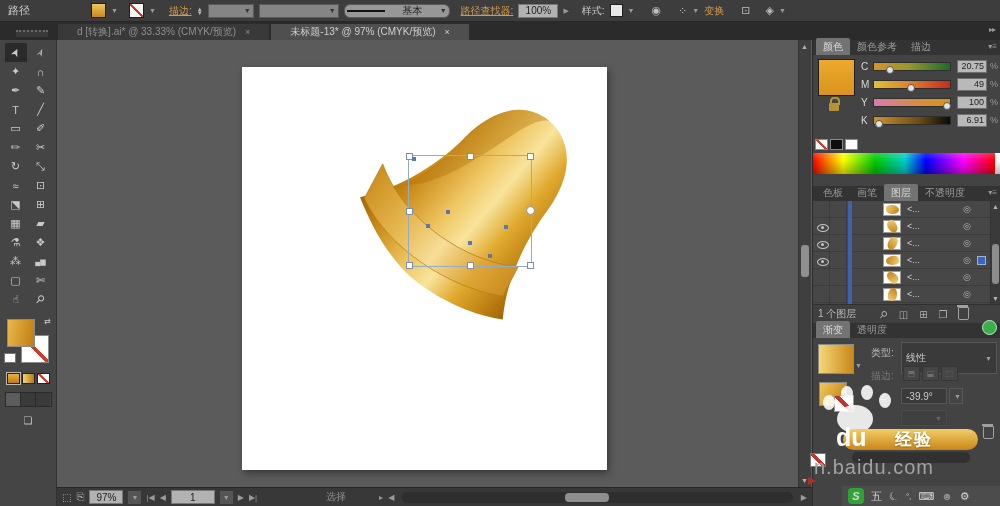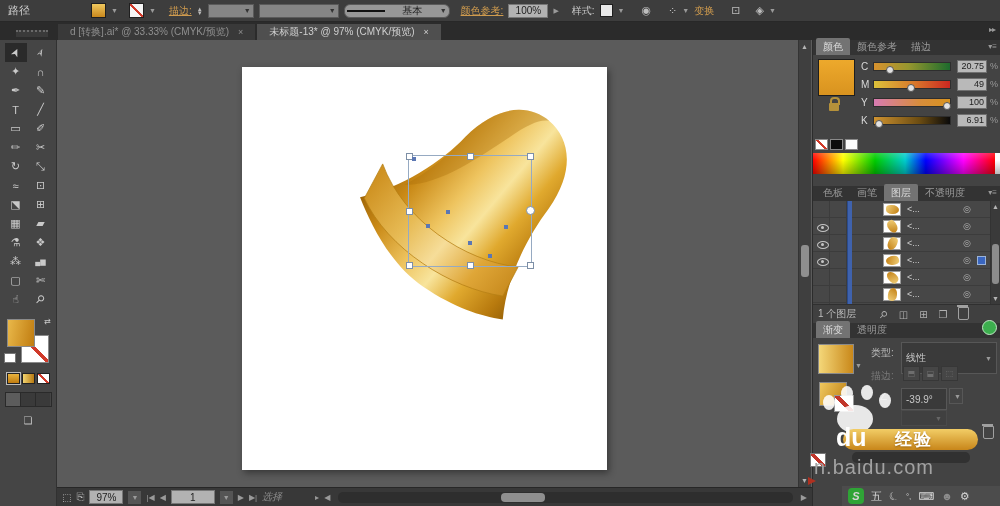--- a/index.html
+++ b/index.html
@@ -17,21 +17,21 @@
   .dd{color:#9a9a9a;font-size:7px;}
   .stepper{display:flex;flex-direction:column;line-height:4px;font-size:6px;color:#bbb;}
   .ctl-box{height:14px;background:#858585;border:1px solid #5a5a5a;display:flex;align-items:center;justify-content:space-between;padding:0 2px;box-sizing:border-box;}
   .ctl-box .dd{color:#333;}
   .lightbox{height:14px;background:#b2b2b2;color:#222;display:flex;align-items:center;justify-content:center;border:1px solid #777;box-sizing:border-box;font-size:10px;}
   .brushline{width:38px;height:2px;background:#111;}
   .icon{color:#bdbdbd;font-size:11px;}
 
   
   .tab-bar{position:absolute;left:0;top:22px;width:1000px;height:18px;background:#2b2b2b;display:flex;align-items:flex-end;padding-left:58px;box-sizing:border-box;}
-  .doc-tab{height:16px;display:flex;align-items:center;gap:9px;padding:0 12px;font-size:10px;background:#393939;color:#8f8f8f;margin-right:2px;}
+  .doc-tab{height:16px;display:flex;align-items:center;gap:9px;padding:0 19px;font-size:10px;background:#393939;color:#8f8f8f;margin-right:2px;}
   .doc-tab.active{background:#4f4f4f;color:#cfcfcf;}
   .tab-close{font-size:9px;}
   .tool-grip{position:absolute;left:16px;top:30px;width:32px;height:5px;background:#3a3a3a;border-top:2px dotted #6a6a6a;}
   .dock-collapse{position:absolute;right:5px;top:25px;color:#9a9a9a;font-size:8px;letter-spacing:-1px;}
 
   
   .tools{position:absolute;left:0;top:40px;width:57px;height:466px;background:#454545;border-right:1px solid #313131;box-sizing:border-box;}
   .tool-grid{display:grid;grid-template-columns:22px 22px;justify-content:center;column-gap:3px;padding-top:3px;}
   .tool{width:22px;height:19px;display:flex;align-items:center;justify-content:center;color:#c9c9c9;font-size:11px;}
   .tool.active{background:#2a2a2a;}
@@ -176,21 +176,21 @@
     </span>
   <span class="ctl-box" data-name="width-profile-select" style="width:80px;">
       <span></span>
       <span class="dd">▼</span>
     </span>
   <span class="ctl-box" data-name="brush-select" style="width:106px;background:#979797;border-radius:6px;">
     <span class="brushline" data-name="brush-stroke-preview"></span>
     <span style="color:#222;font-size:10px;" data-name="brush-name">基本</span>
     <span class="dd">▼</span>
   </span>
-  <span class="goldlink" data-name="opacity-link" style="margin-left:6px;">颜色参考:</span>
+  <span class="goldlink" data-name="opacity-link" style="margin-left:6px;">路径查找器:</span>
   <span class="lightbox" data-name="opacity-input" style="width:40px;">100%</span>
   <span class="dd" data-name="opacity-expand-icon">▶</span>
   <span data-name="style-label" style="margin-left:8px;font-size:10px;">样式:</span>
   <span class="sw" data-name="style-swatch" style="background:#e8e8e8;width:13px;height:13px;"></span>
     <span class="dd" data-name="style-dropdown-icon">▼</span>
   <span class="icon" data-name="recolor-artwork-icon" style="margin-left:12px;">◉</span>
   <span class="icon" data-name="align-options-icon" style="margin-left:12px;">⁘</span>
     <span class="dd" data-name="align-dropdown-icon">▼</span>
   <span class="goldlink" data-name="transform-link" style="text-decoration:none;">变换</span>
   <span class="icon" data-name="bounding-box-icon" style="margin-left:12px;">⊡</span>
@@ -372,21 +372,21 @@
   <span class="icon" data-name="artboard-nav-icon" style="font-size:10px;">⬚</span>
   <span class="icon" data-name="share-icon" style="font-size:10px;">⎘</span>
   <span class="lightbox" data-name="zoom-level-input" style="width:34px;">97%</span>
   <span class="dd" data-name="zoom-dropdown-icon" style="background:#555;padding:3px 3px;">▼</span>
   <span class="navarrow" data-name="first-artboard-icon">|◀</span>
   <span class="navarrow" data-name="prev-artboard-icon">◀</span>
   <span class="lightbox" data-name="artboard-number-input" style="width:44px;">1</span>
   <span class="dd" data-name="artboard-dropdown-icon" style="background:#555;padding:3px 3px;">▼</span>
   <span class="navarrow" data-name="next-artboard-icon">▶</span>
   <span class="navarrow" data-name="last-artboard-icon">▶|</span>
-  <span data-name="status-mode-hint" style="color:#8d8d8d;font-style:italic;">选择</span>
+  <span data-name="status-mode-hint" style="margin-left:64px;color:#8d8d8d;">选择</span>
   <span class="navarrow" data-name="status-expand-icon" style="margin-left:28px;">▸</span>
   <span class="navarrow" data-name="hscroll-left-icon">◀</span>
   <div class="hscroll" data-name="horizontal-scrollbar">
     <div class="hthumb" data-name="horizontal-scrollbar-thumb"></div>
   </div>
   <span class="navarrow" data-name="hscroll-right-icon">▶</span>
 </div>
 
 <div class="dock" data-name="panel-dock">
 
@@ -541,21 +541,21 @@
       <span data-name="gradient-type-value">线性</span>
       <span class="dd">▼</span>
     </div>
     <span class="glabel gdisabled" style="left:58px;top:31px;" data-name="gradient-stroke-label">描边:</span>
     <div class="gbtns" data-name="gradient-stroke-buttons">
       <div class="gbtn" data-name="stroke-within-icon">⬒</div>
       <div class="gbtn" data-name="stroke-along-icon">⬓</div>
       <div class="gbtn" data-name="stroke-across-icon">⬚</div>
     </div>
     <span class="glabel" style="left:66px;top:53px;color:#999;" data-name="angle-icon">∠</span>
-    <div class="gdd" style="left:88px;top:50px;width:46px;height:22px;" data-name="gradient-angle-input">
+    <div class="gdd" style="left:88px;top:50px;width:46px;height:16px;" data-name="gradient-angle-input">
       <span data-name="gradient-angle-value">-39.9°</span>
     </div>
     <div class="gdd" style="left:136px;top:50px;width:14px;height:16px;background:#444;" data-name="gradient-angle-dropdown-icon">
         <span class="dd">▼</span>
       </div>
     <div class="gdd" style="left:88px;top:72px;width:46px;height:16px;background:#404040;border-color:#4a4a4a;" data-name="aspect-ratio-select">
         <span></span>
         <span class="dd" style="color:#666;">▼</span>
       </div>
     <span class="gtrash" data-name="delete-gradient-stop-icon"><span class="trash"></span></span>

